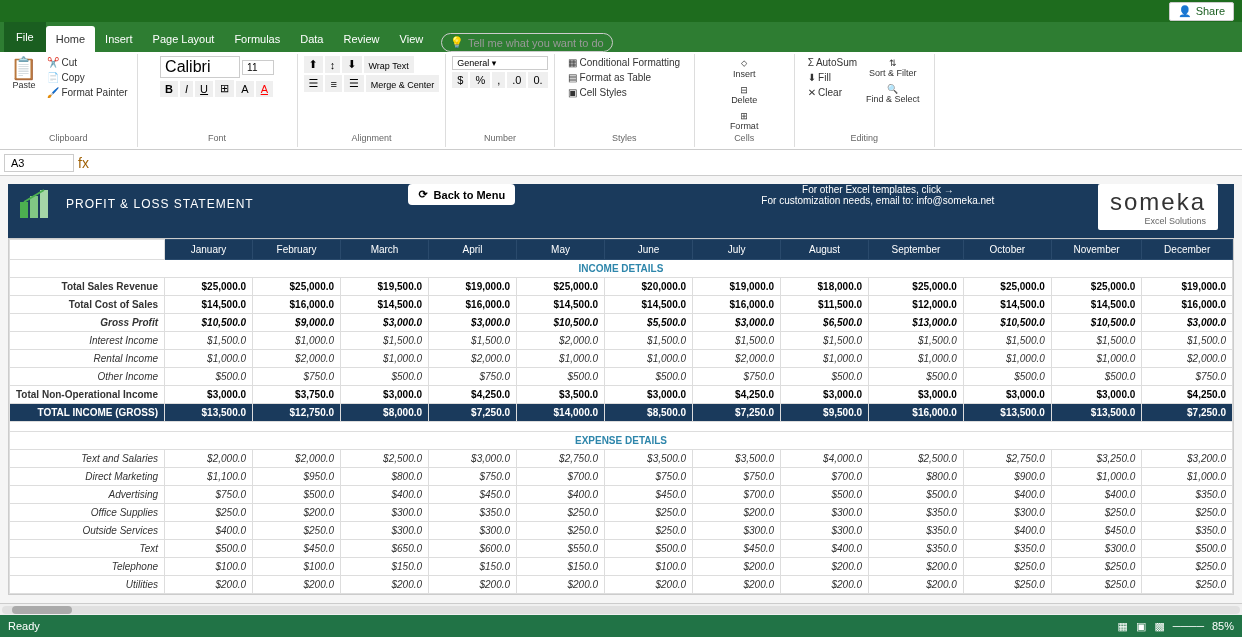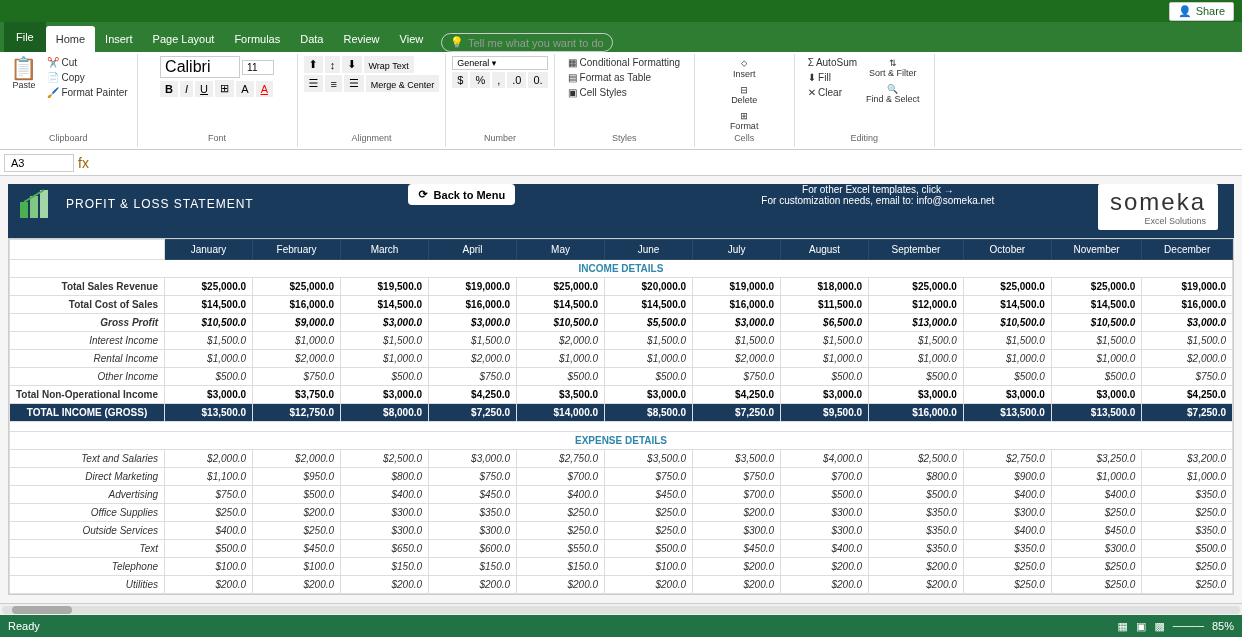--- a/index.html
+++ b/index.html
@@ -725,21 +725,21 @@
             <td class="number-cell">$3,500.0</td>
             <td class="number-cell">$3,000.0</td>
             <td class="number-cell">$4,250.0</td>
             <td class="number-cell">$3,000.0</td>
             <td class="number-cell">$3,000.0</td>
             <td class="number-cell">$3,000.0</td>
             <td class="number-cell">$3,000.0</td>
             <td class="number-cell">$4,250.0</td>
           </tr>
           <tr class="total-income">
-            <td class="row-label" style="background: rgb(26, 58, 92); color: white; font-weight: bold; text-align: center;">TOTAL INCOME (GROSS)</td>
+            <td class="row-label" style="background: rgb(26, 58, 92); color: white; font-weight: bold; text-align: right;">TOTAL INCOME (GROSS)</td>
             <td class="number-cell" style="background: rgb(26, 58, 92); color: white; font-weight: bold;">$13,500.0</td>
             <td class="number-cell" style="background: rgb(26, 58, 92); color: white; font-weight: bold;">$12,750.0</td>
             <td class="number-cell" style="background: rgb(26, 58, 92); color: white; font-weight: bold;">$8,000.0</td>
             <td class="number-cell" style="background: rgb(26, 58, 92); color: white; font-weight: bold;">$7,250.0</td>
             <td class="number-cell" style="background: rgb(26, 58, 92); color: white; font-weight: bold;">$14,000.0</td>
             <td class="number-cell" style="background: rgb(26, 58, 92); color: white; font-weight: bold;">$8,500.0</td>
             <td class="number-cell" style="background: rgb(26, 58, 92); color: white; font-weight: bold;">$7,250.0</td>
             <td class="number-cell" style="background: rgb(26, 58, 92); color: white; font-weight: bold;">$9,500.0</td>
             <td class="number-cell" style="background: rgb(26, 58, 92); color: white; font-weight: bold;">$16,000.0</td>
             <td class="number-cell" style="background: rgb(26, 58, 92); color: white; font-weight: bold;">$13,500.0</td>

